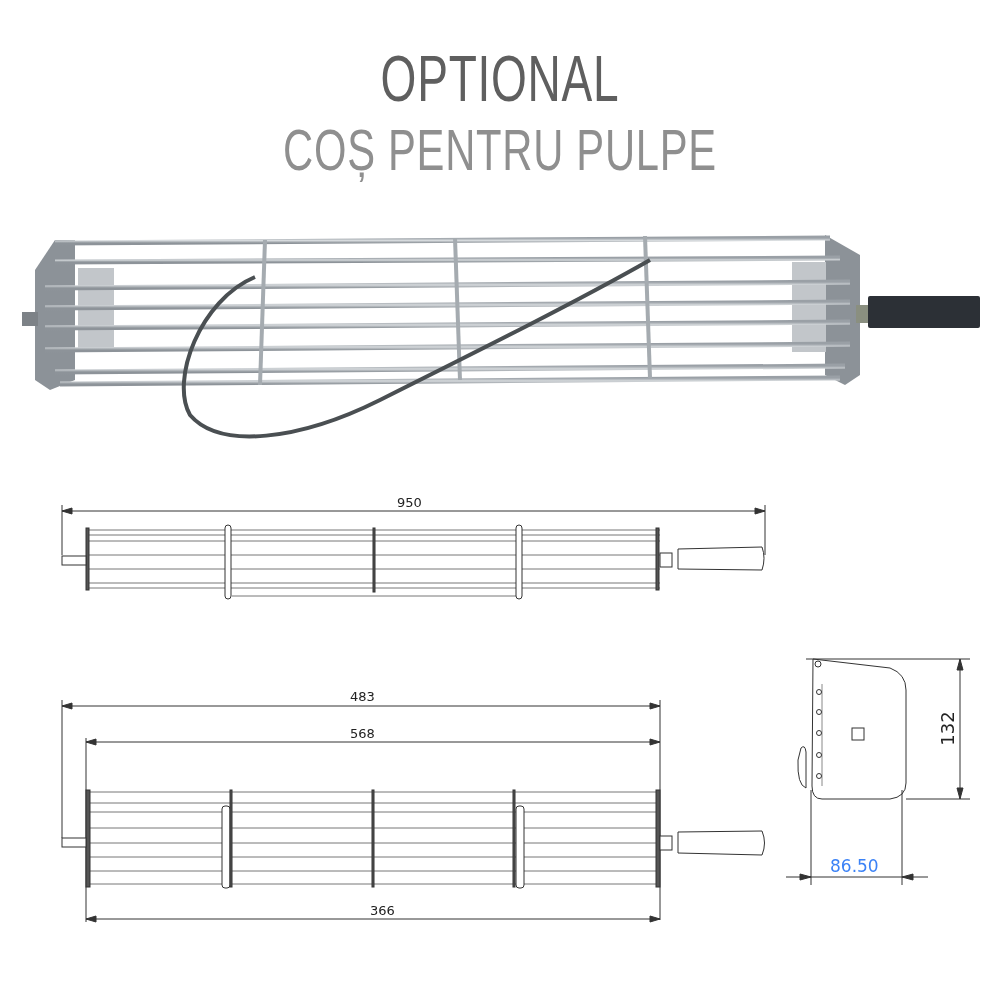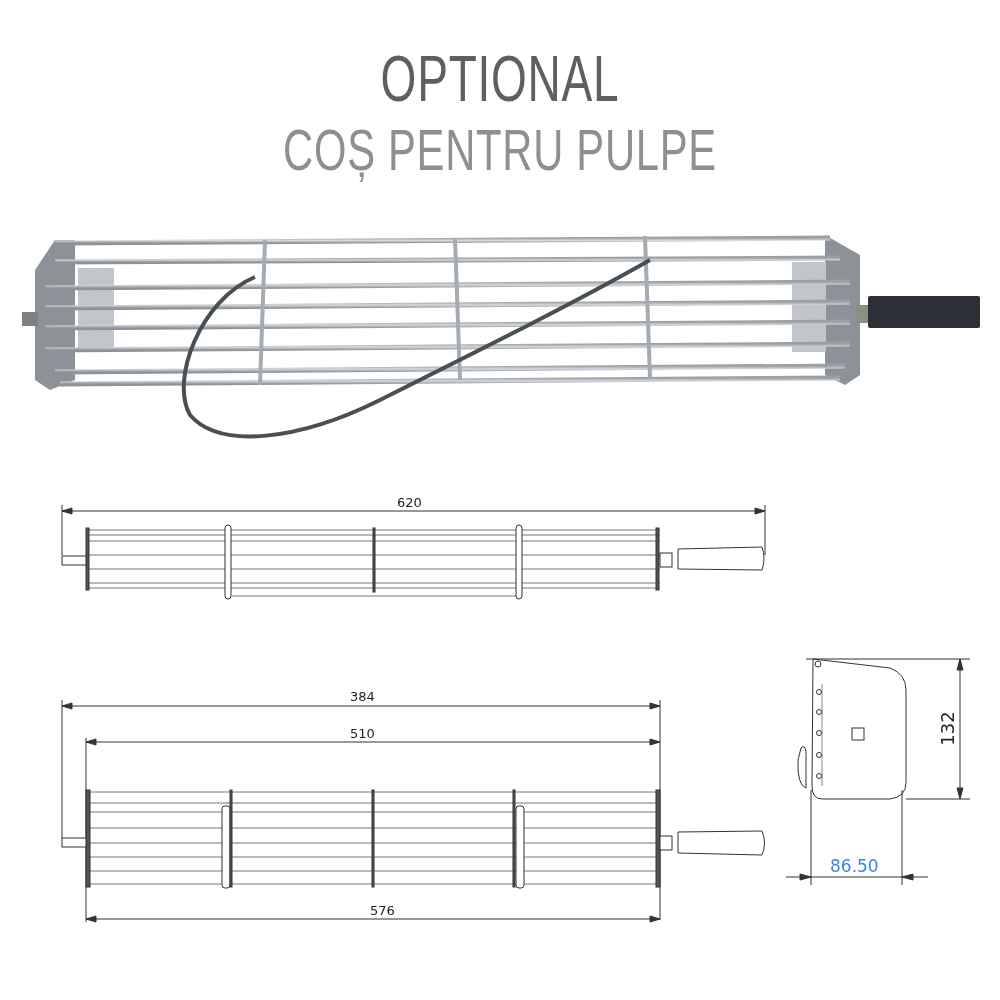--- a/index.html
+++ b/index.html
@@ -131,18 +131,18 @@
     <polygon points="960,659 957,670 963,670" fill="#333"></polygon>
     <polygon points="960,799 957,788 963,788" fill="#333"></polygon>
     <line x1="811" y1="790" x2="811" y2="885"></line>
     <line x1="902" y1="790" x2="902" y2="885"></line>
     <line x1="786" y1="877" x2="928" y2="877"></line>
     <polygon points="811,877 800,874 800,880" fill="#333"></polygon>
     <polygon points="902,877 913,874 913,880" fill="#333"></polygon>
   </g>
 </svg>
 
-<div style="position:absolute;left:397px;top:495px;font:13px 'DejaVu Sans',sans-serif;color:#222">620</div>
-<div style="position:absolute;left:350px;top:689px;font:13px 'DejaVu Sans',sans-serif;color:#222">384</div>
-<div style="position:absolute;left:350px;top:726px;font:13px 'DejaVu Sans',sans-serif;color:#222">510</div>
-<div style="position:absolute;left:370px;top:903px;font:13px 'DejaVu Sans',sans-serif;color:#222">576</div>
+<div style="position:absolute;left:397px;top:495px;font:13px 'DejaVu Sans',sans-serif;color:#222">950</div>
+<div style="position:absolute;left:350px;top:689px;font:13px 'DejaVu Sans',sans-serif;color:#222">483</div>
+<div style="position:absolute;left:350px;top:726px;font:13px 'DejaVu Sans',sans-serif;color:#222">568</div>
+<div style="position:absolute;left:370px;top:903px;font:13px 'DejaVu Sans',sans-serif;color:#222">366</div>
 <div style="position:absolute;left:930px;top:718px;font:18px 'DejaVu Sans',sans-serif;color:#222;transform:rotate(-90deg);">132</div>
 <div style="position:absolute;left:830px;top:856px;font:17px 'DejaVu Sans',sans-serif;color:#3b82f6">86.50</div>
 
 </body></html>

